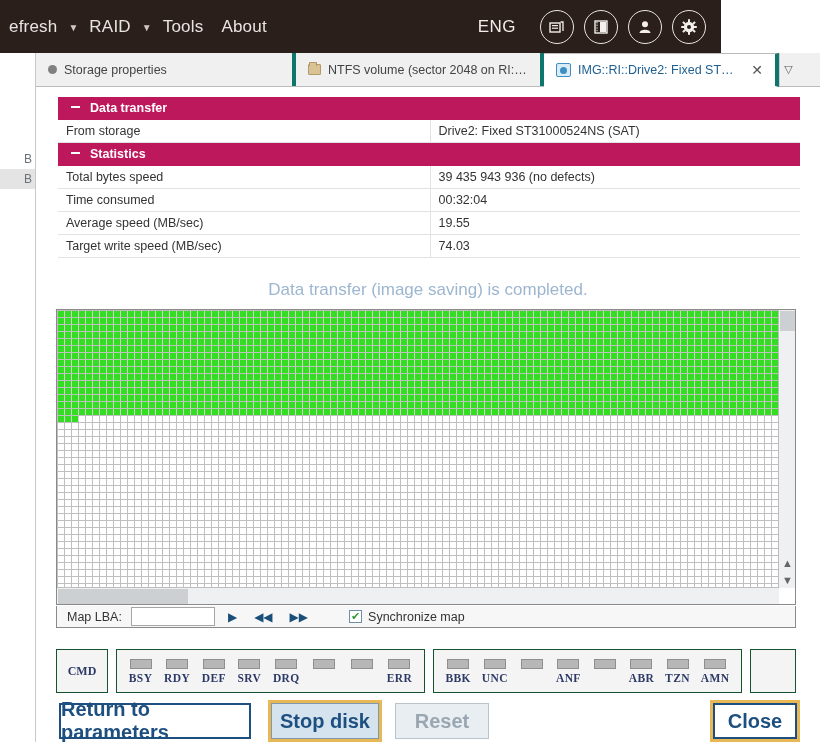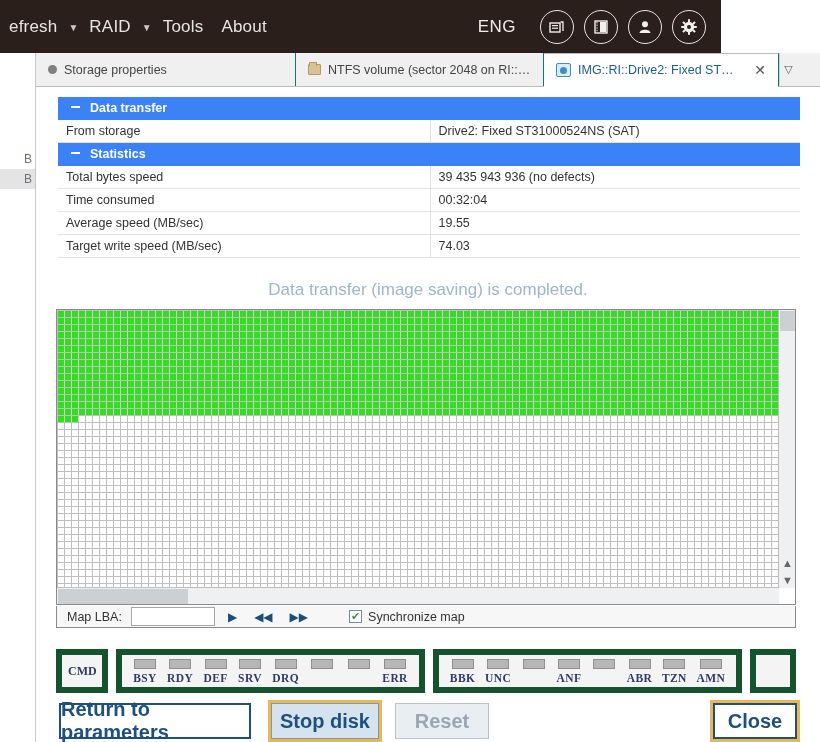--- a/index.html
+++ b/index.html
@@ -52,21 +52,21 @@
 
   
   .tabstrip {
     position: absolute; left: 36px; top: 53px; width: 784px; height: 34px;
     background: #f0f0f0; border-bottom: 1px solid #bcbcbc;
     display: flex; align-items: stretch;
   }
   .tab {
     display: flex; align-items: center; gap: 7px;
     padding: 0 12px; font-size: 12.5px; color: #444;
-    border-right: 1px solid #0f766e; background: #f0f0f0;
+    border-right: 4px solid #0f766e; background: #f0f0f0;
     white-space: nowrap; overflow: hidden; position: relative; text-align: center;
   }
   .tab.t1 { width: 260px; }
   .tab.t2 { width: 248px; }
   .tab.active {
     background: #ffffff; color: #1d5e91; border-top: 1px solid #bcbcbc;
     border-bottom: 1px solid #ffffff; margin-bottom: -1px; width: 235px;
   }
   .tab-dot { width: 9px; height: 9px; border-radius: 50%; background: #808080; flex: none; }
   .tab-folder { width: 13px; height: 11px; background: #d9c296; border: 1px solid #b29b66; border-radius: 1px; flex: none; position: relative; }
@@ -86,21 +86,21 @@
 
   
   .content {
     position: absolute; left: 36px; top: 87px; width: 784px; height: 655px;
     background: #fff;
   }
 
   
   .infotable { margin: 10px 20px 0 22px; width: 742px; border-collapse: collapse; }
   .sec-head td {
-    background: #3b82f6; color: #ffffff; font-weight: bold; font-size: 12.5px;
+    background: #be185d; color: #ffffff; font-weight: bold; font-size: 12.5px;
     padding: 4px 8px 5px 8px;
   }
   .sec-head .minus {
     display:inline-block; width: 9px; border-top: 2px solid #fff;
     vertical-align: middle; margin: 0 10px 3px 5px;
   }
   .infotable td.k {
     width: 372px; font-size: 12.5px; color: #333; padding: 2px 8px;
     border-bottom: 1px solid #e2e2e2; border-right: 1px solid #e2e2e2;
   }
@@ -164,21 +164,21 @@
   .cb {
     width: 13px; height: 13px; border: 1px solid #6f8fa8; background: #fff;
     display:flex; align-items:center; justify-content:center;
     color:#3b9a3b; font-size: 11px; line-height: 1;
   }
   .sync-label { font-size: 12.5px; color: #333; }
 
   
   .ledarea { position: absolute; left: 20px; top: 562px; width: 740px; height: 44px; display: flex; gap: 8px; }
   .ledgroup {
-    border: 6px solid #14532d; background: #f4f4f4;
+    border: 1px solid #14532d; background: #f4f4f4;
     display: flex; align-items: center; justify-content: space-around;
     padding: 0 6px;
   }
   .ledgroup.g-cmd { width: 52px; }
   .ledgroup.g1 { flex: 1; }
   .ledgroup.g2 { flex: 1; }
   .ledgroup.g-end { width: 46px; }
   .led { display: flex; flex-direction: column; align-items: center; gap: 3px; }
   .led-box { width: 22px; height: 10px; background: #b7b7b7; border: 1px solid #8f8f8f; }
   .led-txt { font-family: "Liberation Serif", serif; font-size: 11.5px; color: #2d3a66; font-weight: bold; letter-spacing: .4px; }

